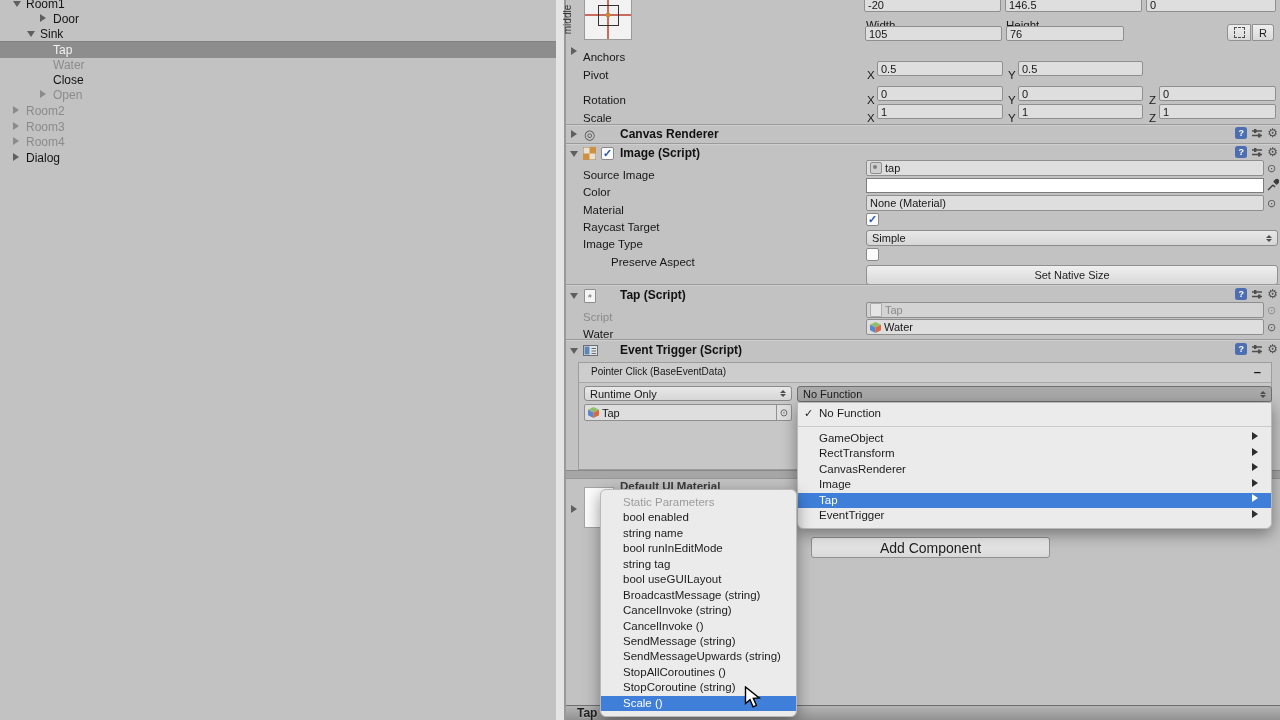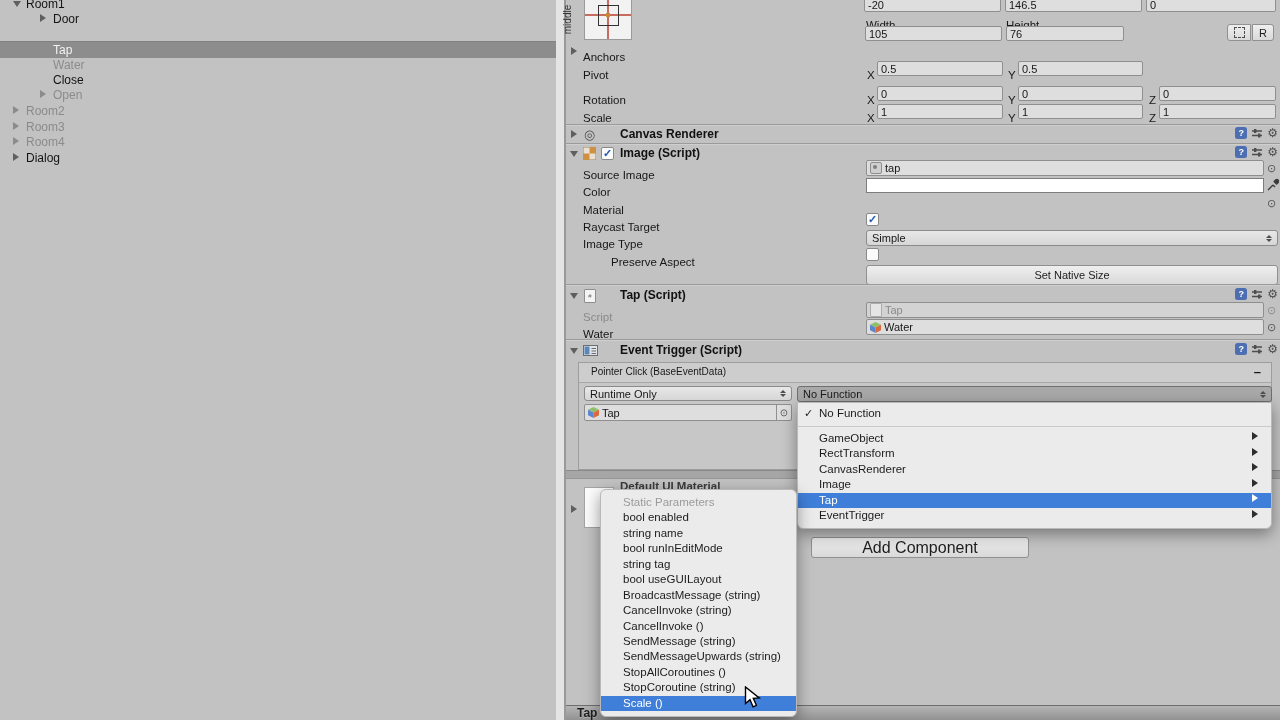--- a/index.html
+++ b/index.html
@@ -72,20 +72,24 @@
 
   <div id="hier">
     <div class="hrow" style="top:-4px">
       <span class="tri d" style="left:13px"></span>
       <span class="hlabel" style="left:26px">Room1</span>
     </div>
     <div class="hrow" style="top:11px">
       <span class="tri r" style="left:40px"></span>
       <span class="hlabel" style="left:53px">Door</span>
     </div>
+    <div class="hrow" style="top:26px">
+      <span class="tri d" style="left:27px"></span>
+      <span class="hlabel" style="left:40px">Sink</span>
+    </div>
     <div class="hrow sel" style="top:41px">
       <span class="hlabel" style="left:53px">Tap</span>
     </div>
     <div class="hrow" style="top:57px">
       <span class="hlabel dim" style="left:53px">Water</span>
     </div>
     <div class="hrow" style="top:72px">
       <span class="hlabel" style="left:53px">Close</span>
     </div>
     <div class="hrow" style="top:87px">
@@ -204,20 +208,23 @@
     </div>
     <span class="pick" style="left:701px;top:163px">⊙</span>
 
     <span class="ilabel" style="left:17px;top:179px">Color</span>
     <div style="position:absolute;left:300px;top:178px;width:398px;height:15px;background:#fff;border:1px solid #7d7d7d;box-sizing:border-box"></div>
     <svg width="13" height="14" style="position:absolute;left:700px;top:178px">
       <path d="M2 12 L7 7 M7 7 l2 2 M8 3.5 l3 3 M9.8 1.8 a1.8 1.8 0 0 1 2.5 2.5 l-1.5 1.5 -2.5 -2.5 z" stroke="#3c3c3c" stroke-width="1.4" fill="#3c3c3c"></path>
     </svg>
 
     <span class="ilabel" style="left:17px;top:197px">Material</span>
+    <div class="fld" style="left:300px;top:195px;width:398px;height:16px">
+      <span>None (Material)</span>
+    </div>
     <span class="pick" style="left:701px;top:198px">⊙</span>
 
     <span class="ilabel" style="left:17px;top:214px">Raycast Target</span>
     <span class="cb" style="left:300px;top:213px">✓</span>
 
     <span class="ilabel" style="left:17px;top:231px">Image Type</span>
     <div class="dd" style="left:300px;top:230px;width:412px">
       <span>Simple</span>
       <span class="ud">
           <i class="u"></i>
@@ -313,21 +320,21 @@
         <span>Tap</span>
         <span style="position:absolute;right:0;top:0;bottom:0;width:14px;border-left:1px solid #8f8f8f;display:flex;align-items:center;justify-content:center;color:#555;font-size:10px">⊙</span>
       </div>
     </div>
 
     <div style="position:absolute;left:0;right:0;top:470px;height:7px;background:#a6a6a6;border-top:1px solid #8a8a8a;border-bottom:1px solid #969696"></div>
     <span class="tri r" style="left:5px;top:505px"></span>
     <div style="position:absolute;left:18px;top:487px;width:28px;height:39px;background:#fbfbfb;border:1px solid #a3a3a3"></div>
     <span class="ilabel" style="left:54px;top:473px;font-weight:bold;color:#3a3a3a">Default UI Material</span>
 
-    <div class="btn" style="left:245px;top:537px;width:218px;height:21px;border-radius:3px;font-size:16px">Add Component</div>
+    <div class="btn" style="left:245px;top:537px;width:239px;height:21px;border-radius:3px;font-size:14px">Add Component</div>
 
     <div id="prevbar">
       <span>Tap</span>
     </div>
   </div>
 
   <div class="menu" id="fnmenu">
     <div class="mi">
       <span class="check">✓</span>
       <span>No Function</span>

